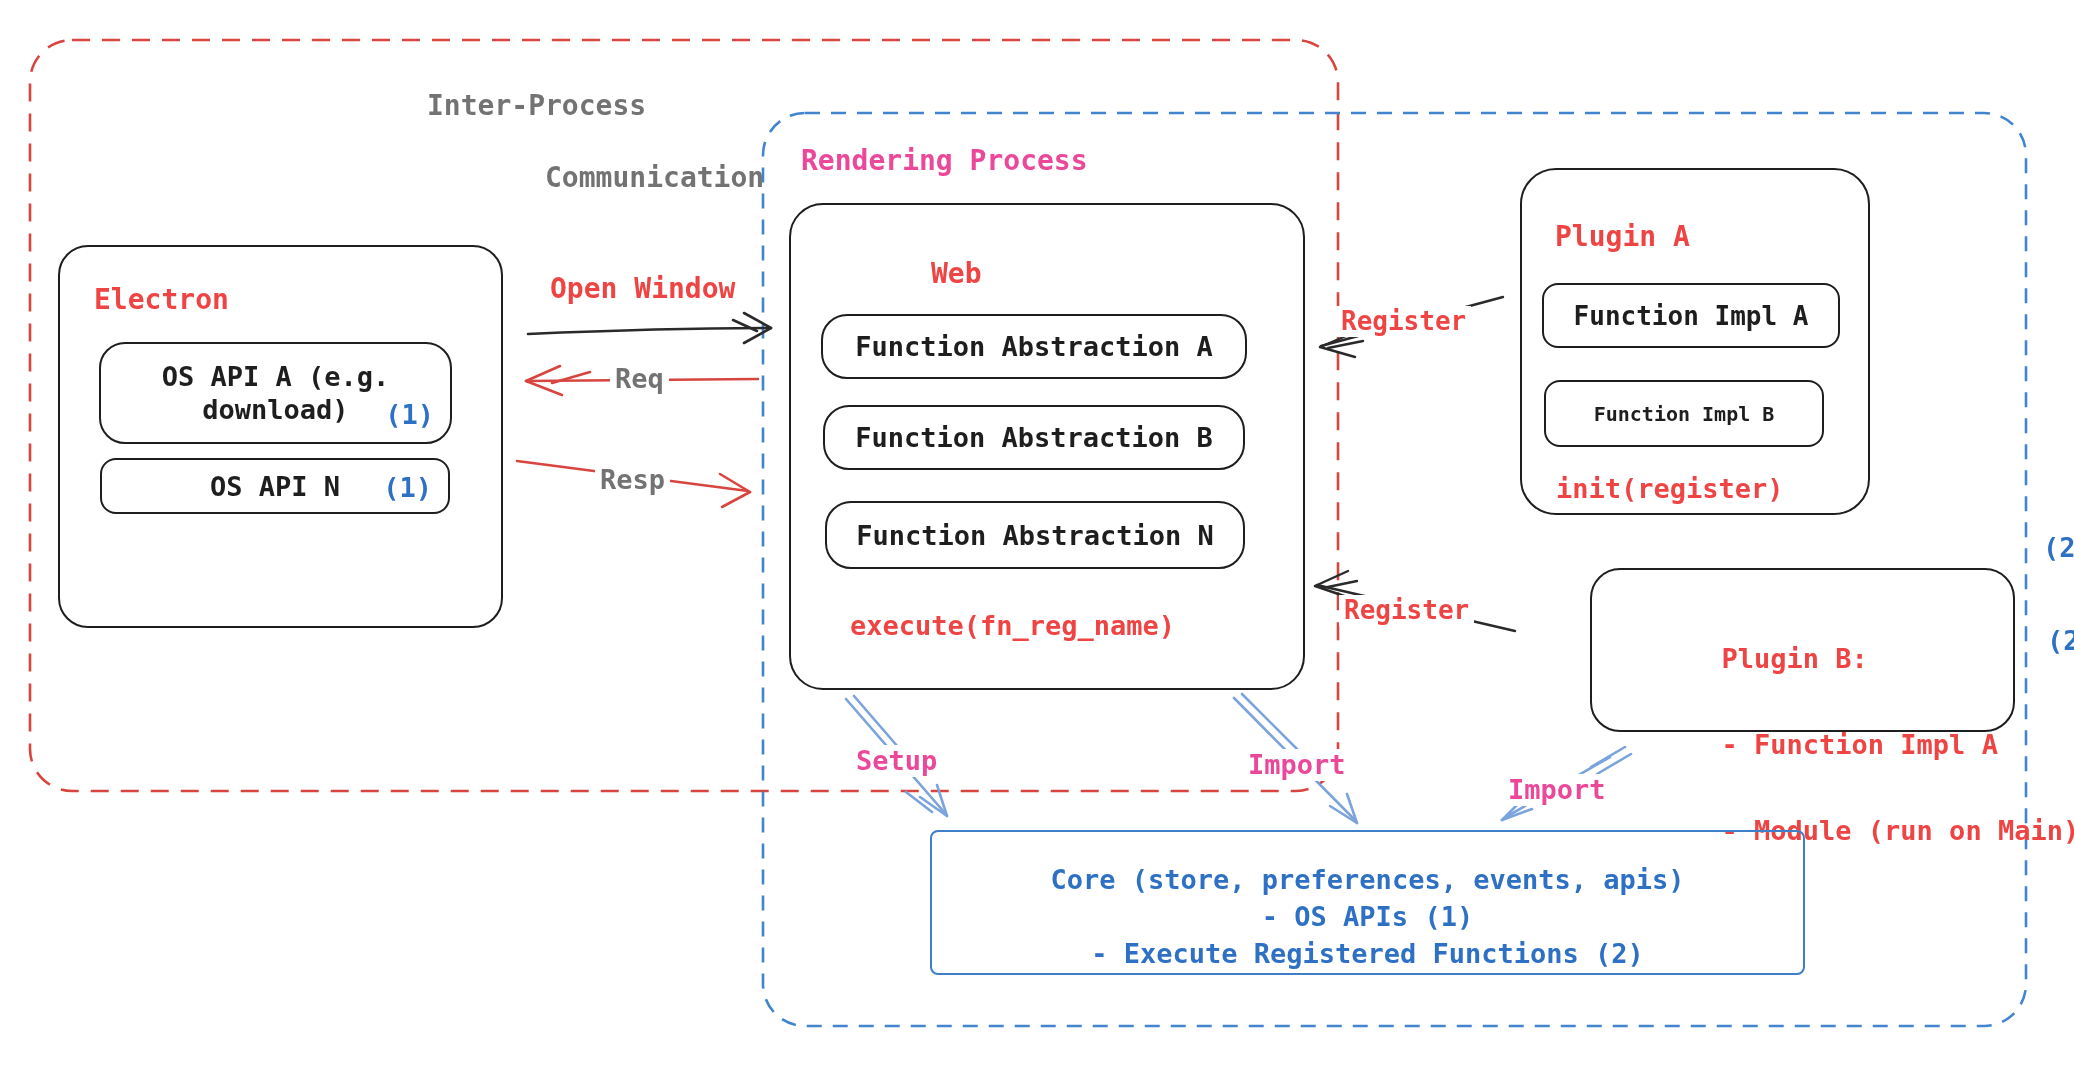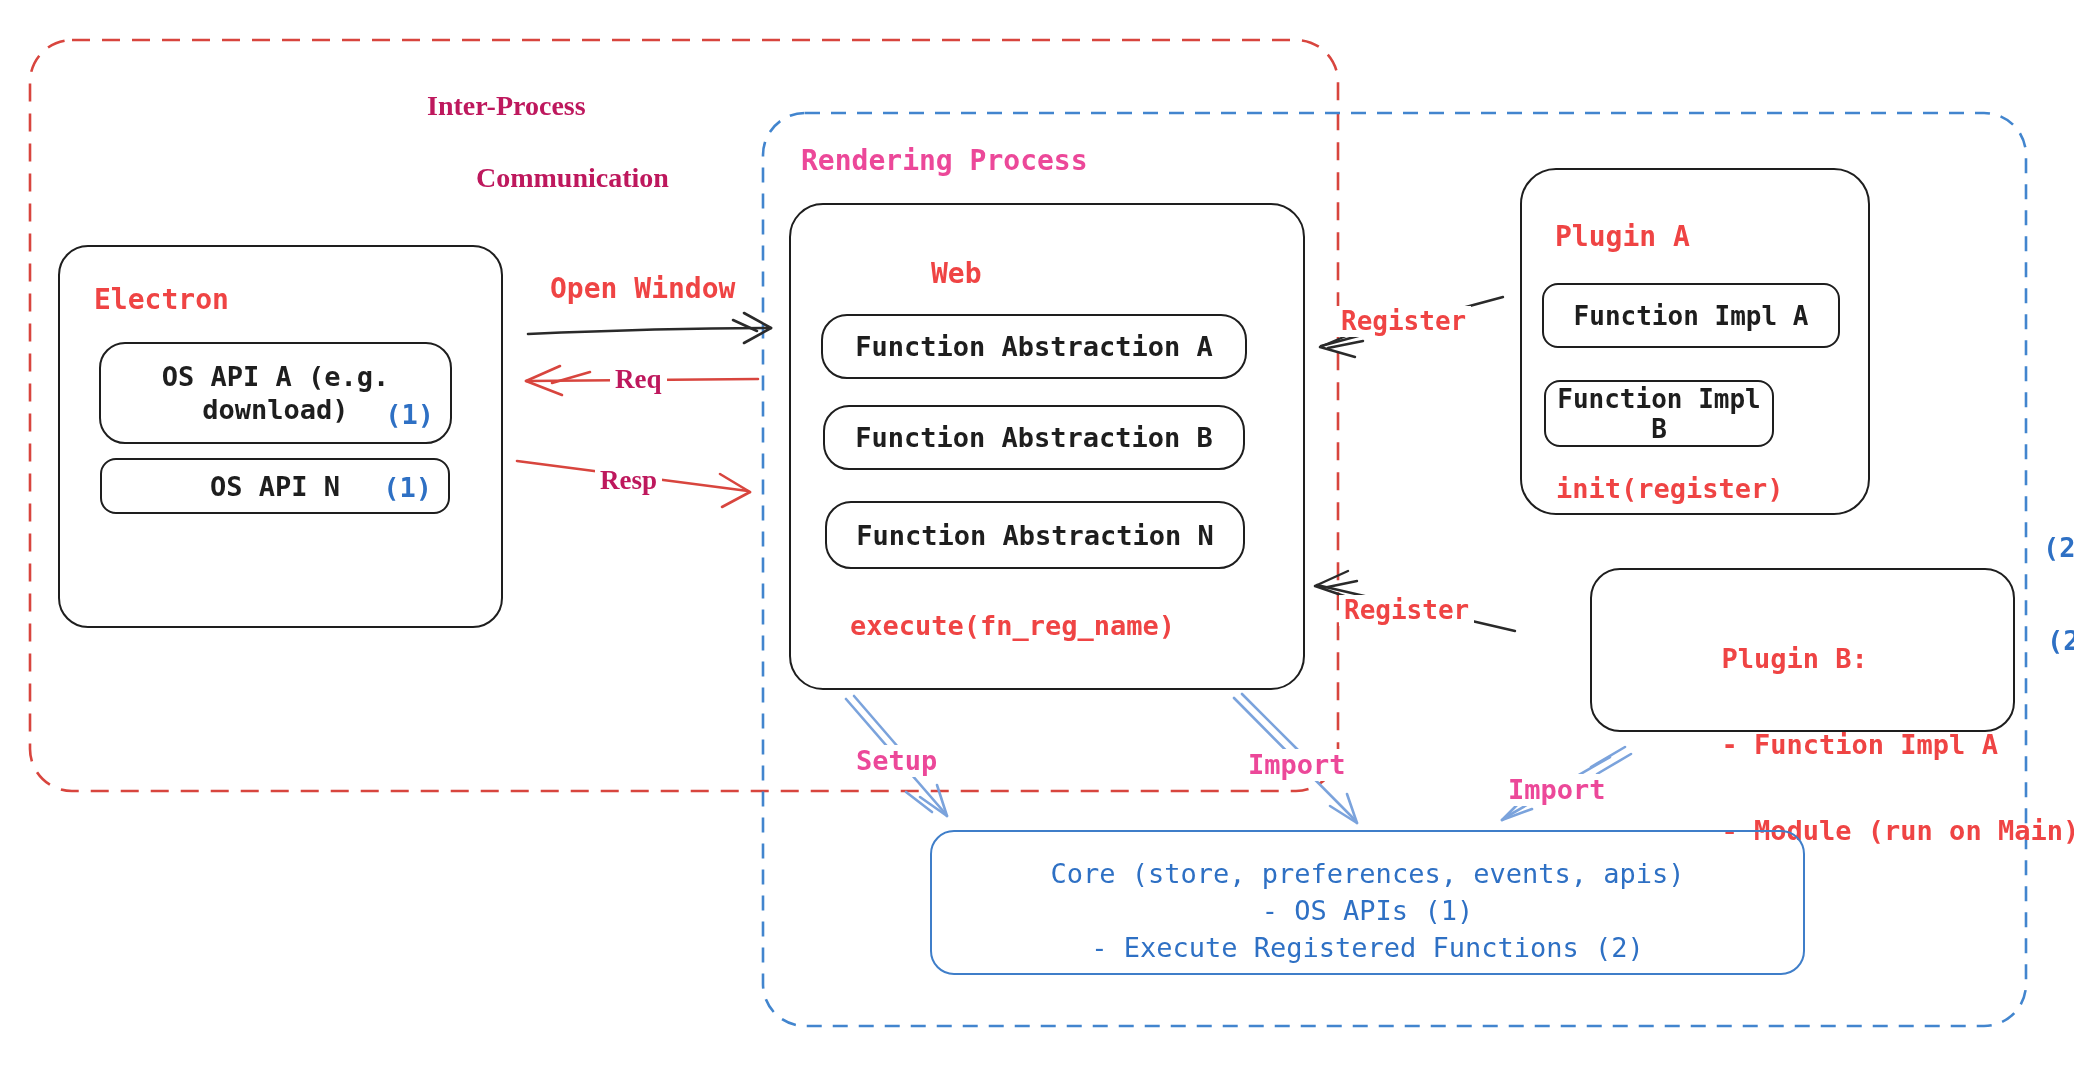--- a/index.html
+++ b/index.html
@@ -22,43 +22,43 @@
   }
   .label{
     position:absolute;
     z-index:2;
     font-size:27px;
     font-weight:bold;
     white-space:pre;
     line-height:1.2;
   }
   .bg{background:#ffffff;padding:0 5px;}
-  .red{color:#be185d;font-family:Liberation Serif, serif;}
+  .red{color:#737373;}
   .blue{color:#ec4899;}
   .ink{color:#ef4444;}
   .center{display:flex;align-items:center;justify-content:center;text-align:center;}
   .badge{position:absolute;color:#2e70c4;font-weight:bold;font-size:27px;z-index:2;}
   .inner-box{
     position:absolute;
     border:2.2px solid #1e1e1e;
     border-radius:26px;
     box-sizing:border-box;
     font-size:27px;font-weight:bold;
   }
   .core-box{
     position:absolute;
     border:2.5px solid #3f7ec9;
-    border-radius:24px;
+    border-radius:8px;
     box-sizing:border-box;
     z-index:1;
     color:#2e70c4;
-    font-size:27px;font-weight:normal;
+    font-size:27px;font-weight:bold;
     text-align:center;
     line-height:37px;
-    padding-top:23px;
+    padding-top:29px;
   }
 </style>
 </head>
 <body>
 
 <div id="canvas">
 
   <svg width="2074" height="1066" viewBox="0 0 2074 1066">
 
     <rect x="30" y="40" width="1308" height="751" rx="42" ry="42" fill="none" stroke="#d8453e" stroke-width="2.6" stroke-dasharray="18 12"></rect>
@@ -165,21 +165,21 @@
     <div class="label ink" style="left:59px;top:405px;">execute(fn_reg_name)</div>
   </div>
 
   <div class="box" style="left:1520px;top:168px;width:350px;height:347px;border-radius:36px;">
     <div class="label ink" style="left:33px;top:50px;font-size:28px;">Plugin A</div>
 
     <div class="inner-box center" style="left:20px;top:113px;width:298px;height:65px;border-radius:16px;font-size:26px;">
       <span>Function Impl A</span>
     </div>
 
-    <div class="inner-box center" style="left:22px;top:210px;width:230px;height:67px;border-radius:16px;font-size:26px;">
+    <div class="inner-box center" style="left:22px;top:210px;width:280px;height:67px;border-radius:16px;font-size:20px;">
       <span>Function Impl B</span>
     </div>
 
     <div class="label ink" style="left:34px;top:303px;">init(register)</div>
   </div>
 
   <div class="box" style="left:1590px;top:568px;width:425px;height:164px;border-radius:30px;">
     <div class="label ink" style="left:32px;top:24px;line-height:43px;">
       <span>Plugin B:</span><br>
       <span>- Function Impl A</span><br>

